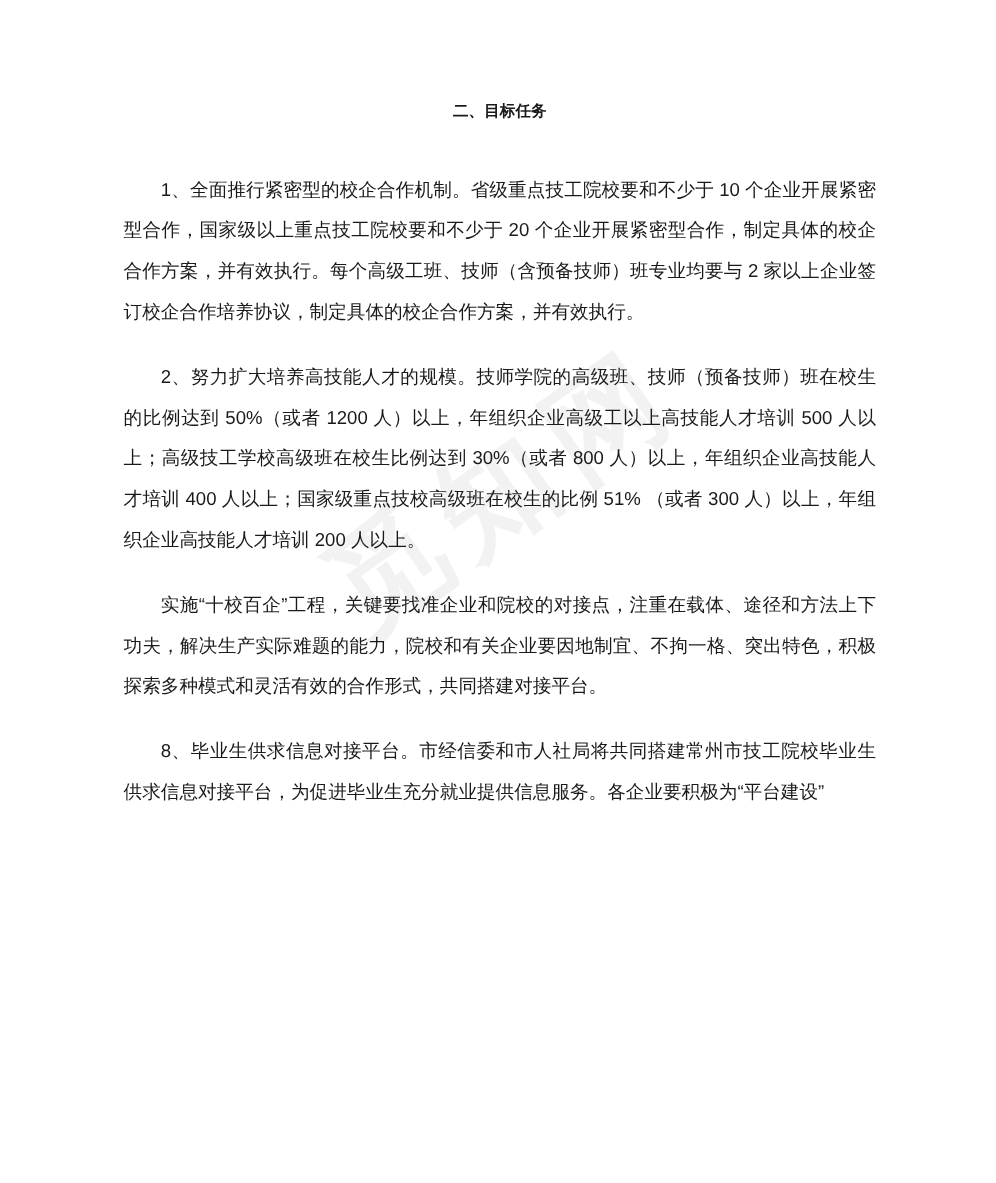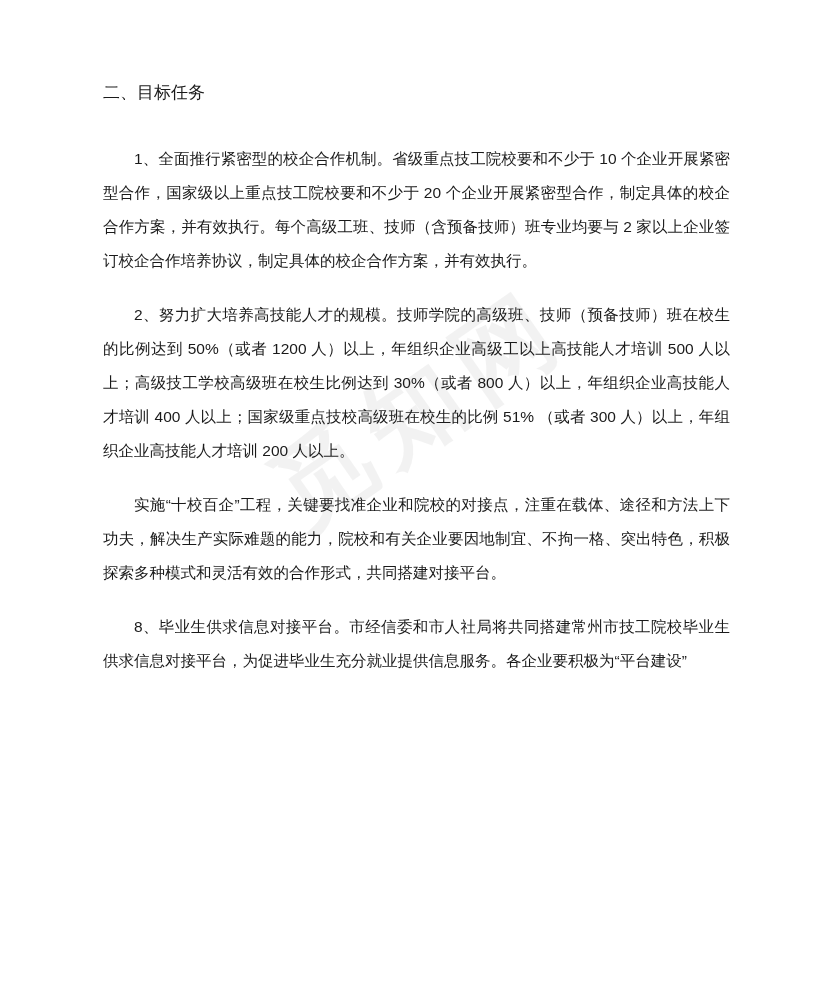--- a/index.html
+++ b/index.html
@@ -40,25 +40,25 @@
   .content {
     position: absolute;
     left: 103px;
     top: 76px;
     width: 627px;
     font-size: 15.5px;
     line-height: 34px;
     text-align: justify;
   }
   .heading {
-    font-size: 17px;
-    font-weight: normal;
+    font-size: 13px;
+    font-weight: bold;
     line-height: 34px;
     margin: 0 0 32px 0;
-    text-align: left;
+    text-align: center;
     text-indent: 0;
   }
   .heading.second {
     margin-top: 36px;
   }
   p.para {
     text-indent: 2em;
     margin: 0 0 20px 0;
   }
 </style>

